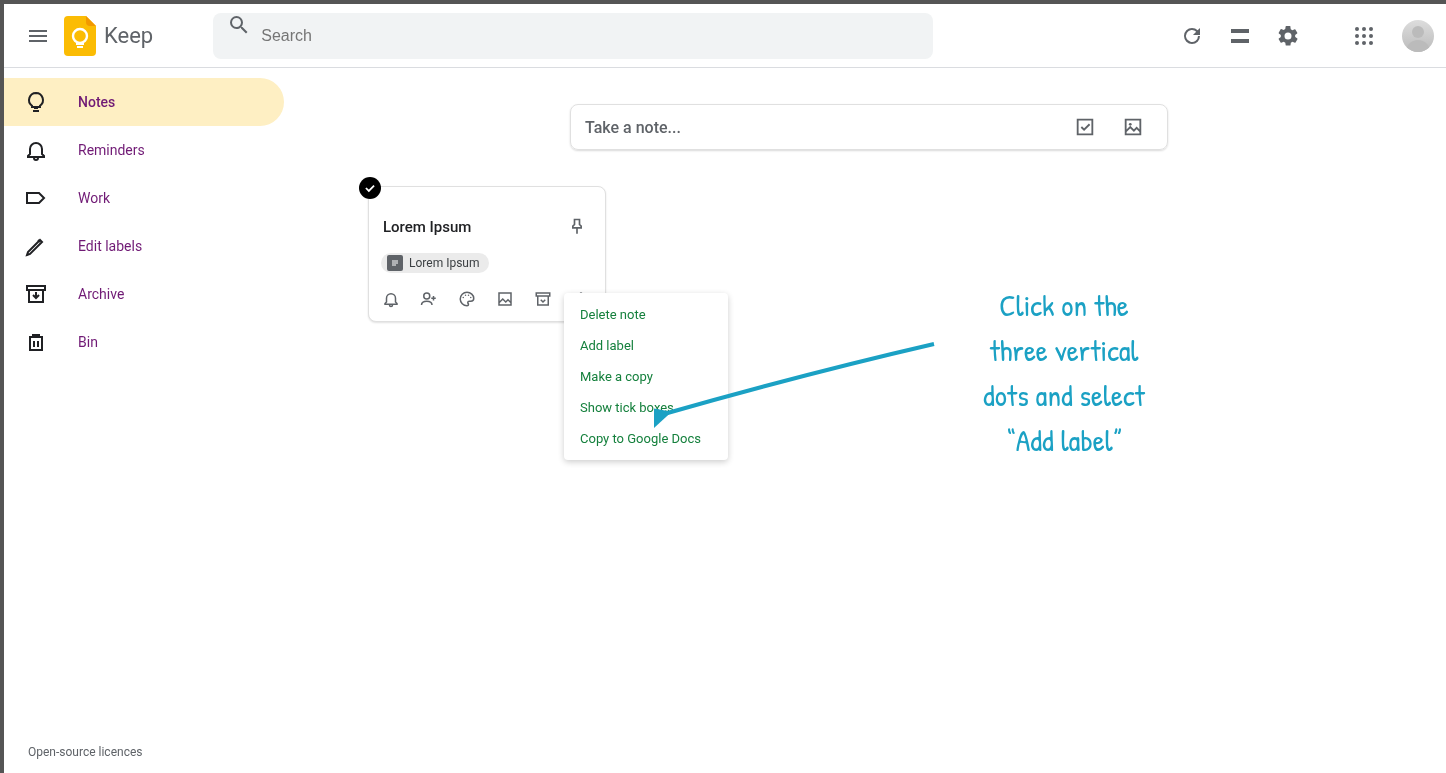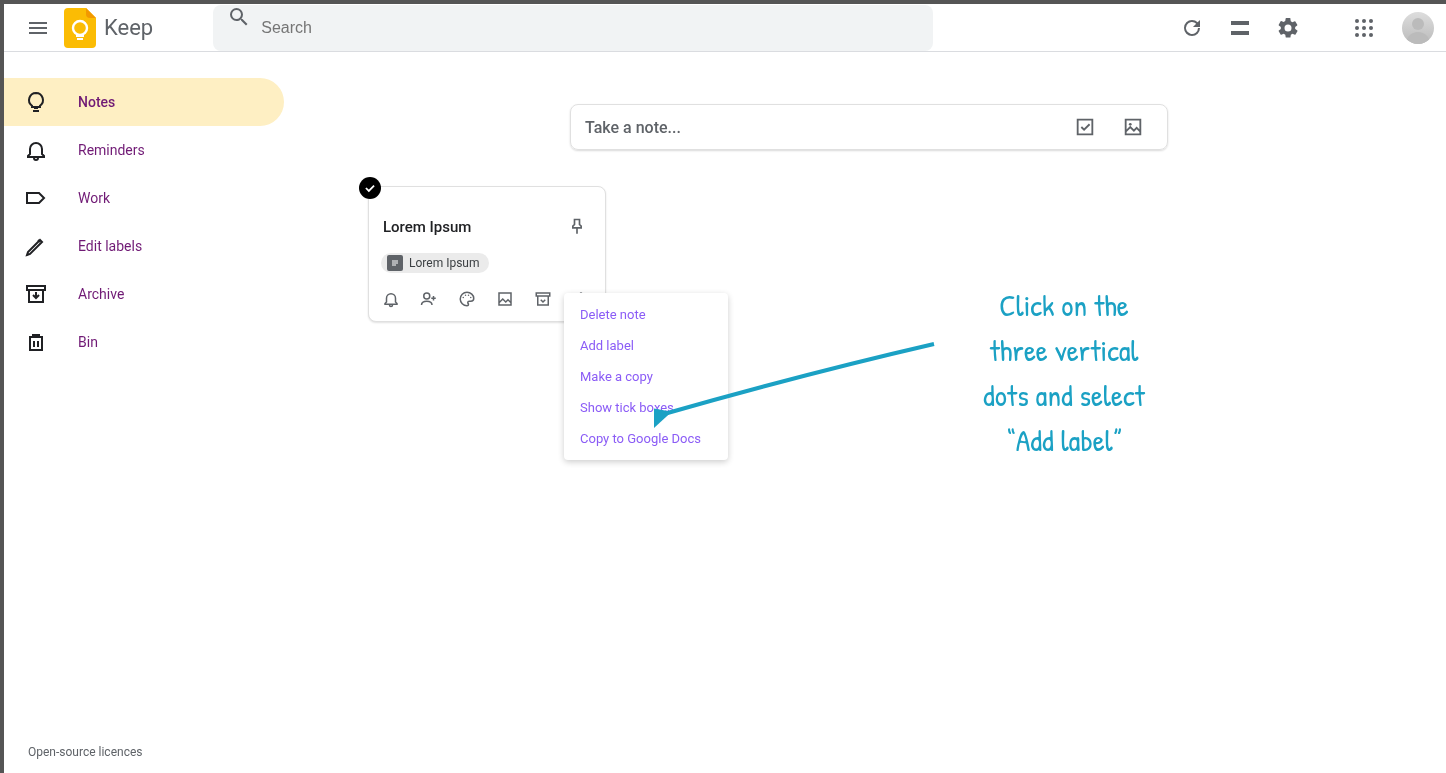--- a/index.html
+++ b/index.html
@@ -1,21 +1,21 @@
 <!DOCTYPE html>
 <html><head>
 <meta charset="utf-8">
 <style>
   * { box-sizing: border-box; margin: 0; padding: 0; }
   html, body { width: 1446px; height: 773px; font-family: 'Roboto', Arial, sans-serif; background: #fff; overflow: hidden; border: 2px solid #555;}
   body { position: relative; }
 
   
   .header {
-    height: 48px; display: flex; align-items: center; padding: 0 8px 0 12px; border-bottom: 1px solid #dadce0;
+    height: 64px; display: flex; align-items: center; padding: 0 8px 0 12px; border-bottom: 1px solid #dadce0;
   }
   .menu-btn, .hdr-icon-btn {
     width: 44px; height: 44px; display: flex; align-items: center; justify-content: center; border-radius: 50%; cursor: pointer; color: #5f6368;
   }
   .app-logo { margin-left: 4px; display: flex; align-items: center; }
   .logo-img {
     width: 32px; height: 40px; position: relative; margin-right: 8px;
   }
   .app-name { font-size: 22px; color: #5f6368; font-weight: 400; }
   .search-wrap {
@@ -58,21 +58,21 @@
     display:inline-flex; align-items:center; background:#ebebeb; border-radius: 12px; padding: 2px 10px 2px 6px; margin: 4px 0 6px 12px; font-size:12px; color:#3c4043;
   }
   .label-chip .chip-ico { width:16px; height:16px; background:#5f6368; border-radius:2px; margin-right:6px; display:flex;align-items:center;justify-content:center; }
   .note-toolbar { display:flex; padding: 4px 2px 2px 6px; }
   .nt-ico { width:32px; height:32px; display:flex;align-items:center;justify-content:center; color:#5f6368; cursor:pointer; margin-right:6px;}
 
   
   .dropdown {
     position:absolute; top: 225px; left: 280px; width: 164px; background:#fff; border-radius: 4px; box-shadow: 0 2px 6px rgba(0,0,0,0.2); padding: 6px 0;
   }
-  .dd-item { padding: 8px 16px; font-size: 13px; color: #8b5cf6; cursor:pointer; }
+  .dd-item { padding: 8px 16px; font-size: 13px; color: #15803d; cursor:pointer; }
 
   
   .annot {
     position:absolute; top: 215px; left: 630px; width: 300px; text-align:center;
     font-family: 'Comic Sans MS', 'Patrick Hand', cursive; color:#1ba1c4; font-size: 30px; line-height: 1.5; font-weight: 600;
     white-space: pre-line;
   }
   .arrow-svg { position:absolute; top: 246px; left: 370px; pointer-events:none; }
 </style>
 </head>

